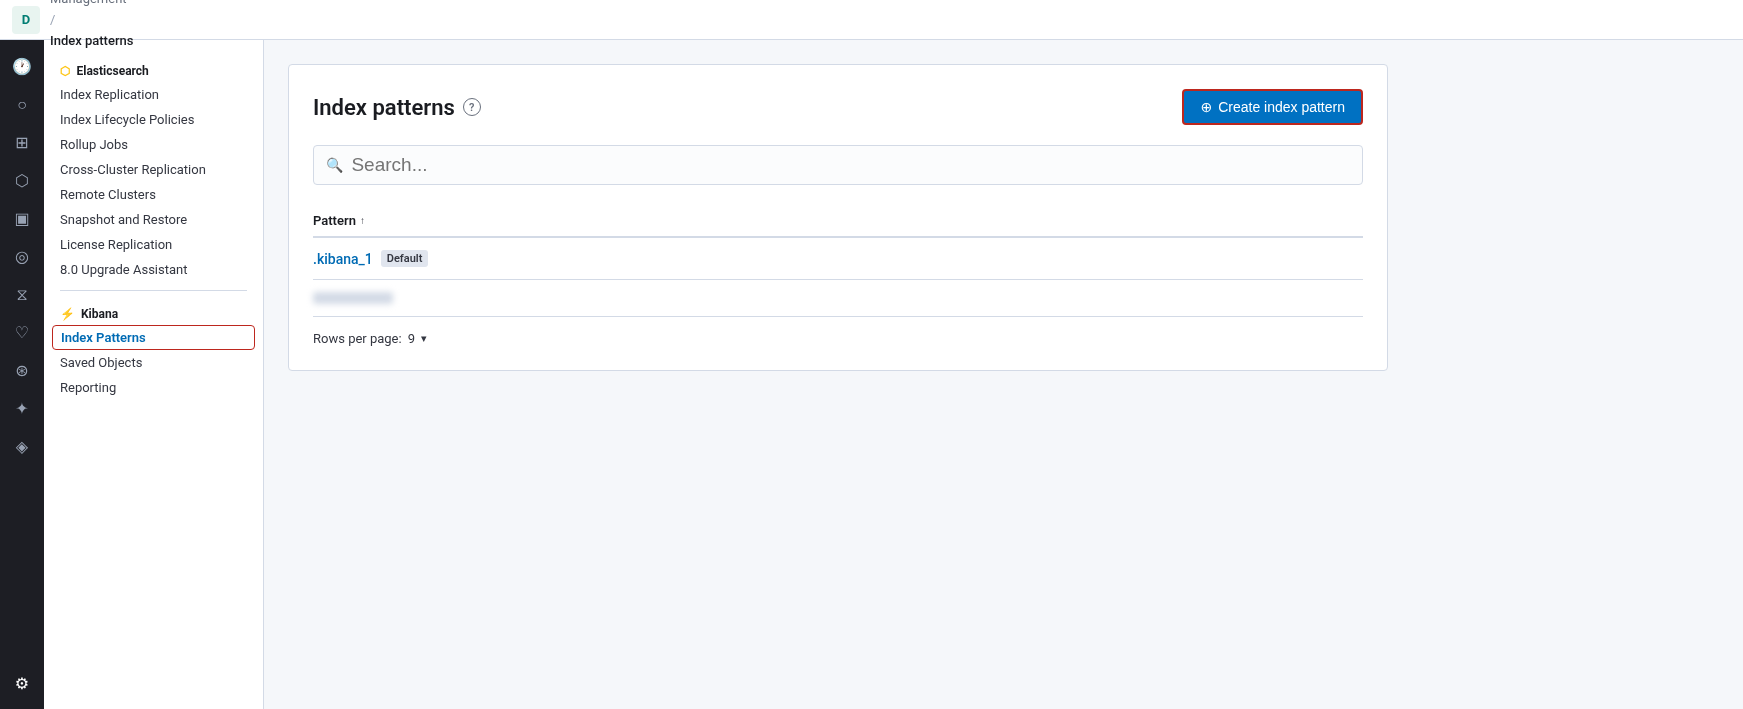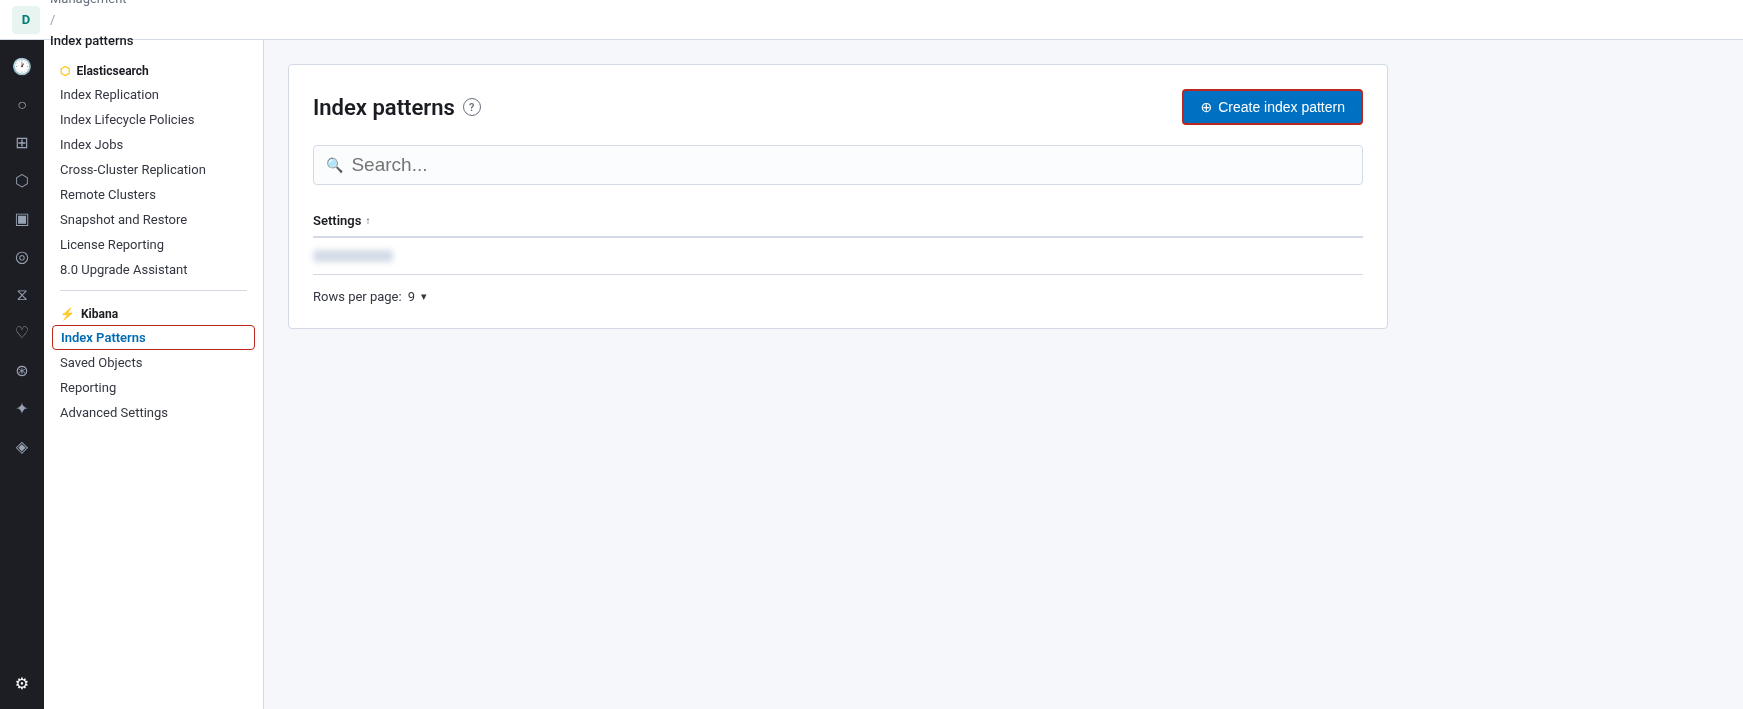--- a/index.html
+++ b/index.html
@@ -187,37 +187,36 @@
   <div class="nav-icon gear-bottom active">⚙</div>
 </div>
 
 <div class="left-sidebar">
   <div class="sidebar-section-title">
     <span style="color:#fec514;">⬡</span>
     <span>Elasticsearch</span>
   </div>
   <a class="sidebar-item">Index Replication</a>
   <a class="sidebar-item">Index Lifecycle Policies</a>
-  <a class="sidebar-item">Index Jobs</a>
+  <a class="sidebar-item">Rollup Jobs</a>
   <a class="sidebar-item">Cross-Cluster Replication</a>
   <a class="sidebar-item">Remote Clusters</a>
   <a class="sidebar-item">Snapshot and Restore</a>
-  <a class="sidebar-item">License Reporting</a>
+  <a class="sidebar-item">License Replication</a>
   <a class="sidebar-item">8.0 Upgrade Assistant</a>
 
   <div class="section-sep"></div>
 
   <div class="kibana-section-title">
     <span style="color:#e8478c;">⚡</span>
     <span>Kibana</span>
   </div>
   <a class="sidebar-item active">Index Patterns</a>
   <a class="sidebar-item">Saved Objects</a>
   <a class="sidebar-item">Reporting</a>
-  <a class="sidebar-item">Advanced Settings</a>
 </div>
 
 <div class="main-content">
   <div class="content-panel">
 
     <div class="panel-header">
       <div class="panel-title">
         <span>Index patterns</span>
         <div class="help-icon">
           <span>?</span>
@@ -228,24 +227,28 @@
         <span>Create index pattern</span>
       </button>
     </div>
 
     <div class="search-bar">
       <span class="search-icon">🔍</span>
       <input type="text" placeholder="Search..." style="">
     </div>
 
     <div class="table-header">
-      <span>Settings</span>
+      <span>Pattern</span>
       <span class="sort-icon">↑</span>
     </div>
 
+    <div class="table-row">
+      <span class="pattern-name">.kibana_1</span>
+      <span class="default-badge">Default</span>
+    </div>
 
     <div class="table-row">
       <span class="blurred-text"></span>
     </div>
 
 
     <div class="rows-per-page">
       <span>Rows per page:</span>
       <span>9</span>
       <span class="chevron">▾</span>

